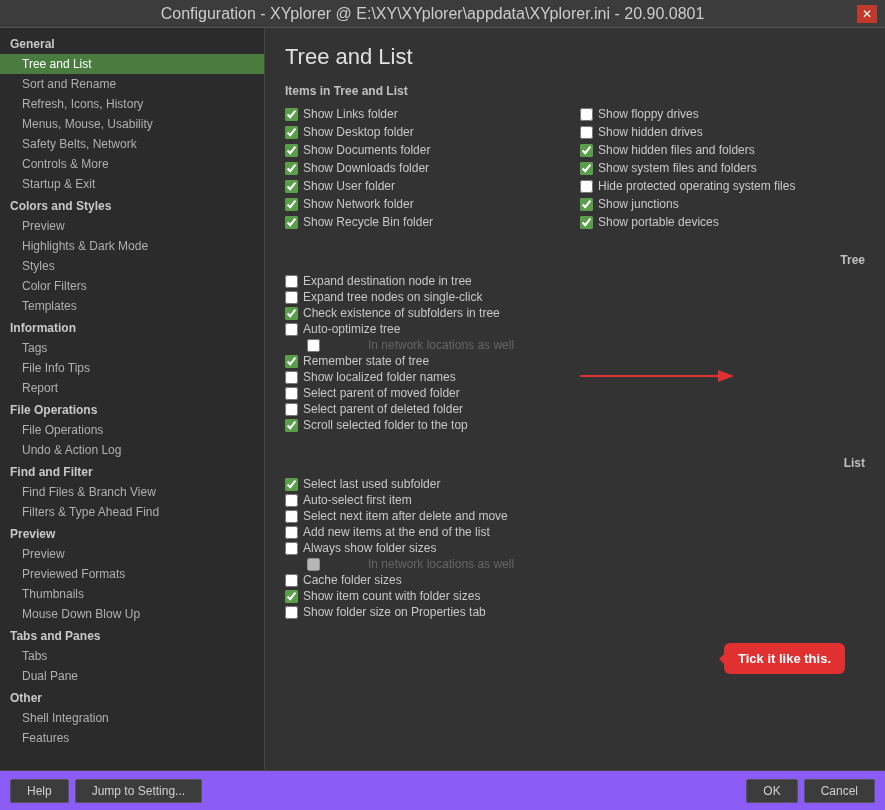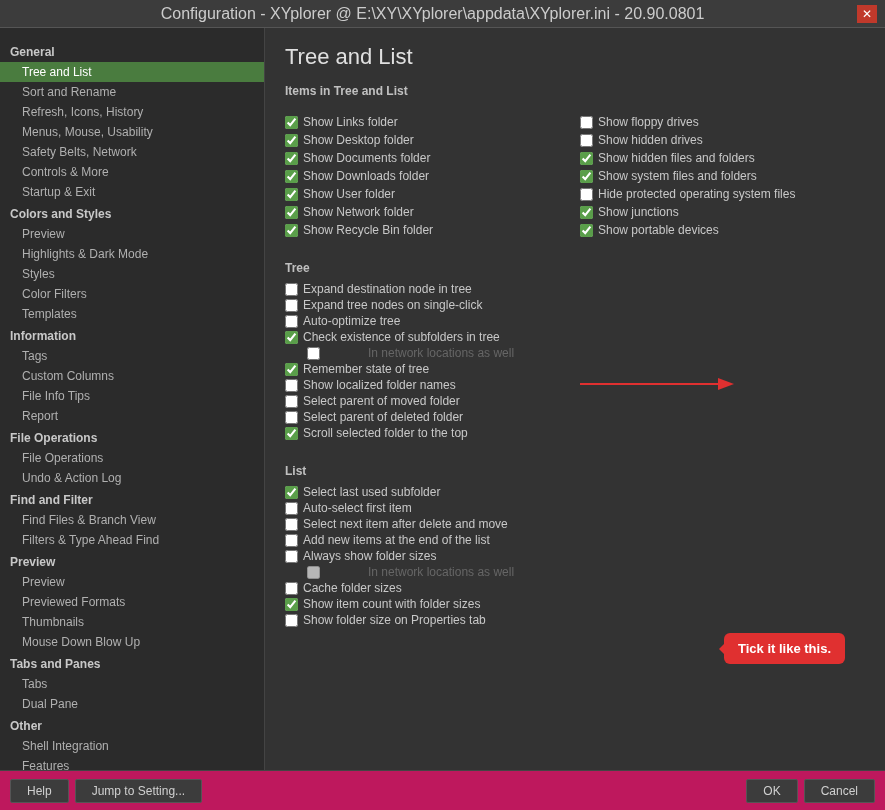--- a/index.html
+++ b/index.html
@@ -42,21 +42,21 @@
     .main-layout {
       display: flex;
       height: calc(810px - 28px - 40px);
     }
     
     .sidebar {
       width: 265px;
       background: #2b2b2b;
       overflow-y: auto;
       border-right: 1px solid #444;
-      padding: 12px 0;
+      padding: 4px 0;
     }
     .sidebar-category {
       color: #c8c8c8;
       font-weight: bold;
       padding: 5px 10px 3px 10px;
       font-size: 12px;
       cursor: default;
     }
     .sidebar-item {
       padding: 3px 10px 3px 22px;
@@ -78,21 +78,21 @@
     }
     .content-title {
       font-size: 22px;
       color: #e0e0e0;
       margin-bottom: 14px;
       font-weight: normal;
     }
     .section-header {
       color: #c0c0c0;
       font-weight: bold;
-      margin-bottom: 16px;
+      margin-bottom: 8px;
       margin-top: 4px;
       font-size: 12px;
     }
     .checkbox-grid {
       display: grid;
       grid-template-columns: 1fr 1fr;
       gap: 2px 10px;
       margin-bottom: 20px;
     }
     .checkbox-row {
@@ -112,50 +112,51 @@
       color: #c8c8c8;
       font-size: 12px;
       cursor: pointer;
       user-select: none;
     }
     .checkbox-row label.disabled {
       color: #666;
     }
     .section-divider {
       margin: 23px 0 6px 0;
+      text-align: right;
     }
     .indent {
       padding-left: 22px;
       gap: 48px;
     }
     .tooltip-bubble {
       position: absolute;
       background: #e03030;
       color: white;
       padding: 8px 14px;
       border-radius: 6px;
       font-size: 13px;
       font-weight: bold;
       right: 20px;
-      top: 352px;
+      top: 370px;
       white-space: nowrap;
     }
     .tooltip-bubble::before {
       content: '';
       position: absolute;
       left: -12px;
       top: 50%;
       transform: translateY(-50%);
       border: 7px solid transparent;
       border-right-color: #e03030;
     }
     
     .bottom-bar {
       height: 40px;
-      background: #be185d;
+      background: #8b5cf6;
       border-top: 1px solid #444;
       display: flex;
       align-items: center;
       justify-content: space-between;
       padding: 0 10px;
     }
     .bottom-left {
       display: flex;
       gap: 6px;
     }
@@ -201,21 +202,20 @@
       <div class="sidebar-item">Controls &amp; More</div>
       <div class="sidebar-item">Startup &amp; Exit</div>
       <div class="sidebar-category">Colors and Styles</div>
       <div class="sidebar-item">Preview</div>
       <div class="sidebar-item">Highlights &amp; Dark Mode</div>
       <div class="sidebar-item">Styles</div>
       <div class="sidebar-item">Color Filters</div>
       <div class="sidebar-item">Templates</div>
       <div class="sidebar-category">Information</div>
       <div class="sidebar-item">Tags</div>
-      <div class="sidebar-item">Custom Columns</div>
       <div class="sidebar-item">File Info Tips</div>
       <div class="sidebar-item">Report</div>
       <div class="sidebar-category">File Operations</div>
       <div class="sidebar-item">File Operations</div>
       <div class="sidebar-item">Undo &amp; Action Log</div>
       <div class="sidebar-category">Find and Filter</div>
       <div class="sidebar-item">Find Files &amp; Branch View</div>
       <div class="sidebar-item">Filters &amp; Type Ahead Find</div>
       <div class="sidebar-category">Preview</div>
       <div class="sidebar-item">Preview</div>
@@ -294,26 +294,26 @@
       <div style="position: relative;">
         <div class="checkbox-row">
           <input type="checkbox" style="">
           <label>Expand destination node in tree</label>
         </div>
         <div class="checkbox-row">
           <input type="checkbox" style="">
           <label>Expand tree nodes on single-click</label>
         </div>
         <div class="checkbox-row">
+          <input type="checkbox" checked="" style="">
+          <label>Check existence of subfolders in tree</label>
+        </div>
+        <div class="checkbox-row">
           <input type="checkbox" style="">
           <label>Auto-optimize tree</label>
-        </div>
-        <div class="checkbox-row">
-          <input type="checkbox" checked="" style="">
-          <label>Check existence of subfolders in tree</label>
         </div>
         <div class="checkbox-row indent">
           <input type="checkbox" style="">
           <label class="disabled">In network locations as well</label>
         </div>
         <div class="checkbox-row">
           <input type="checkbox" checked="" style="">
           <label>Remember state of tree</label>
         </div>
         <div class="checkbox-row">

